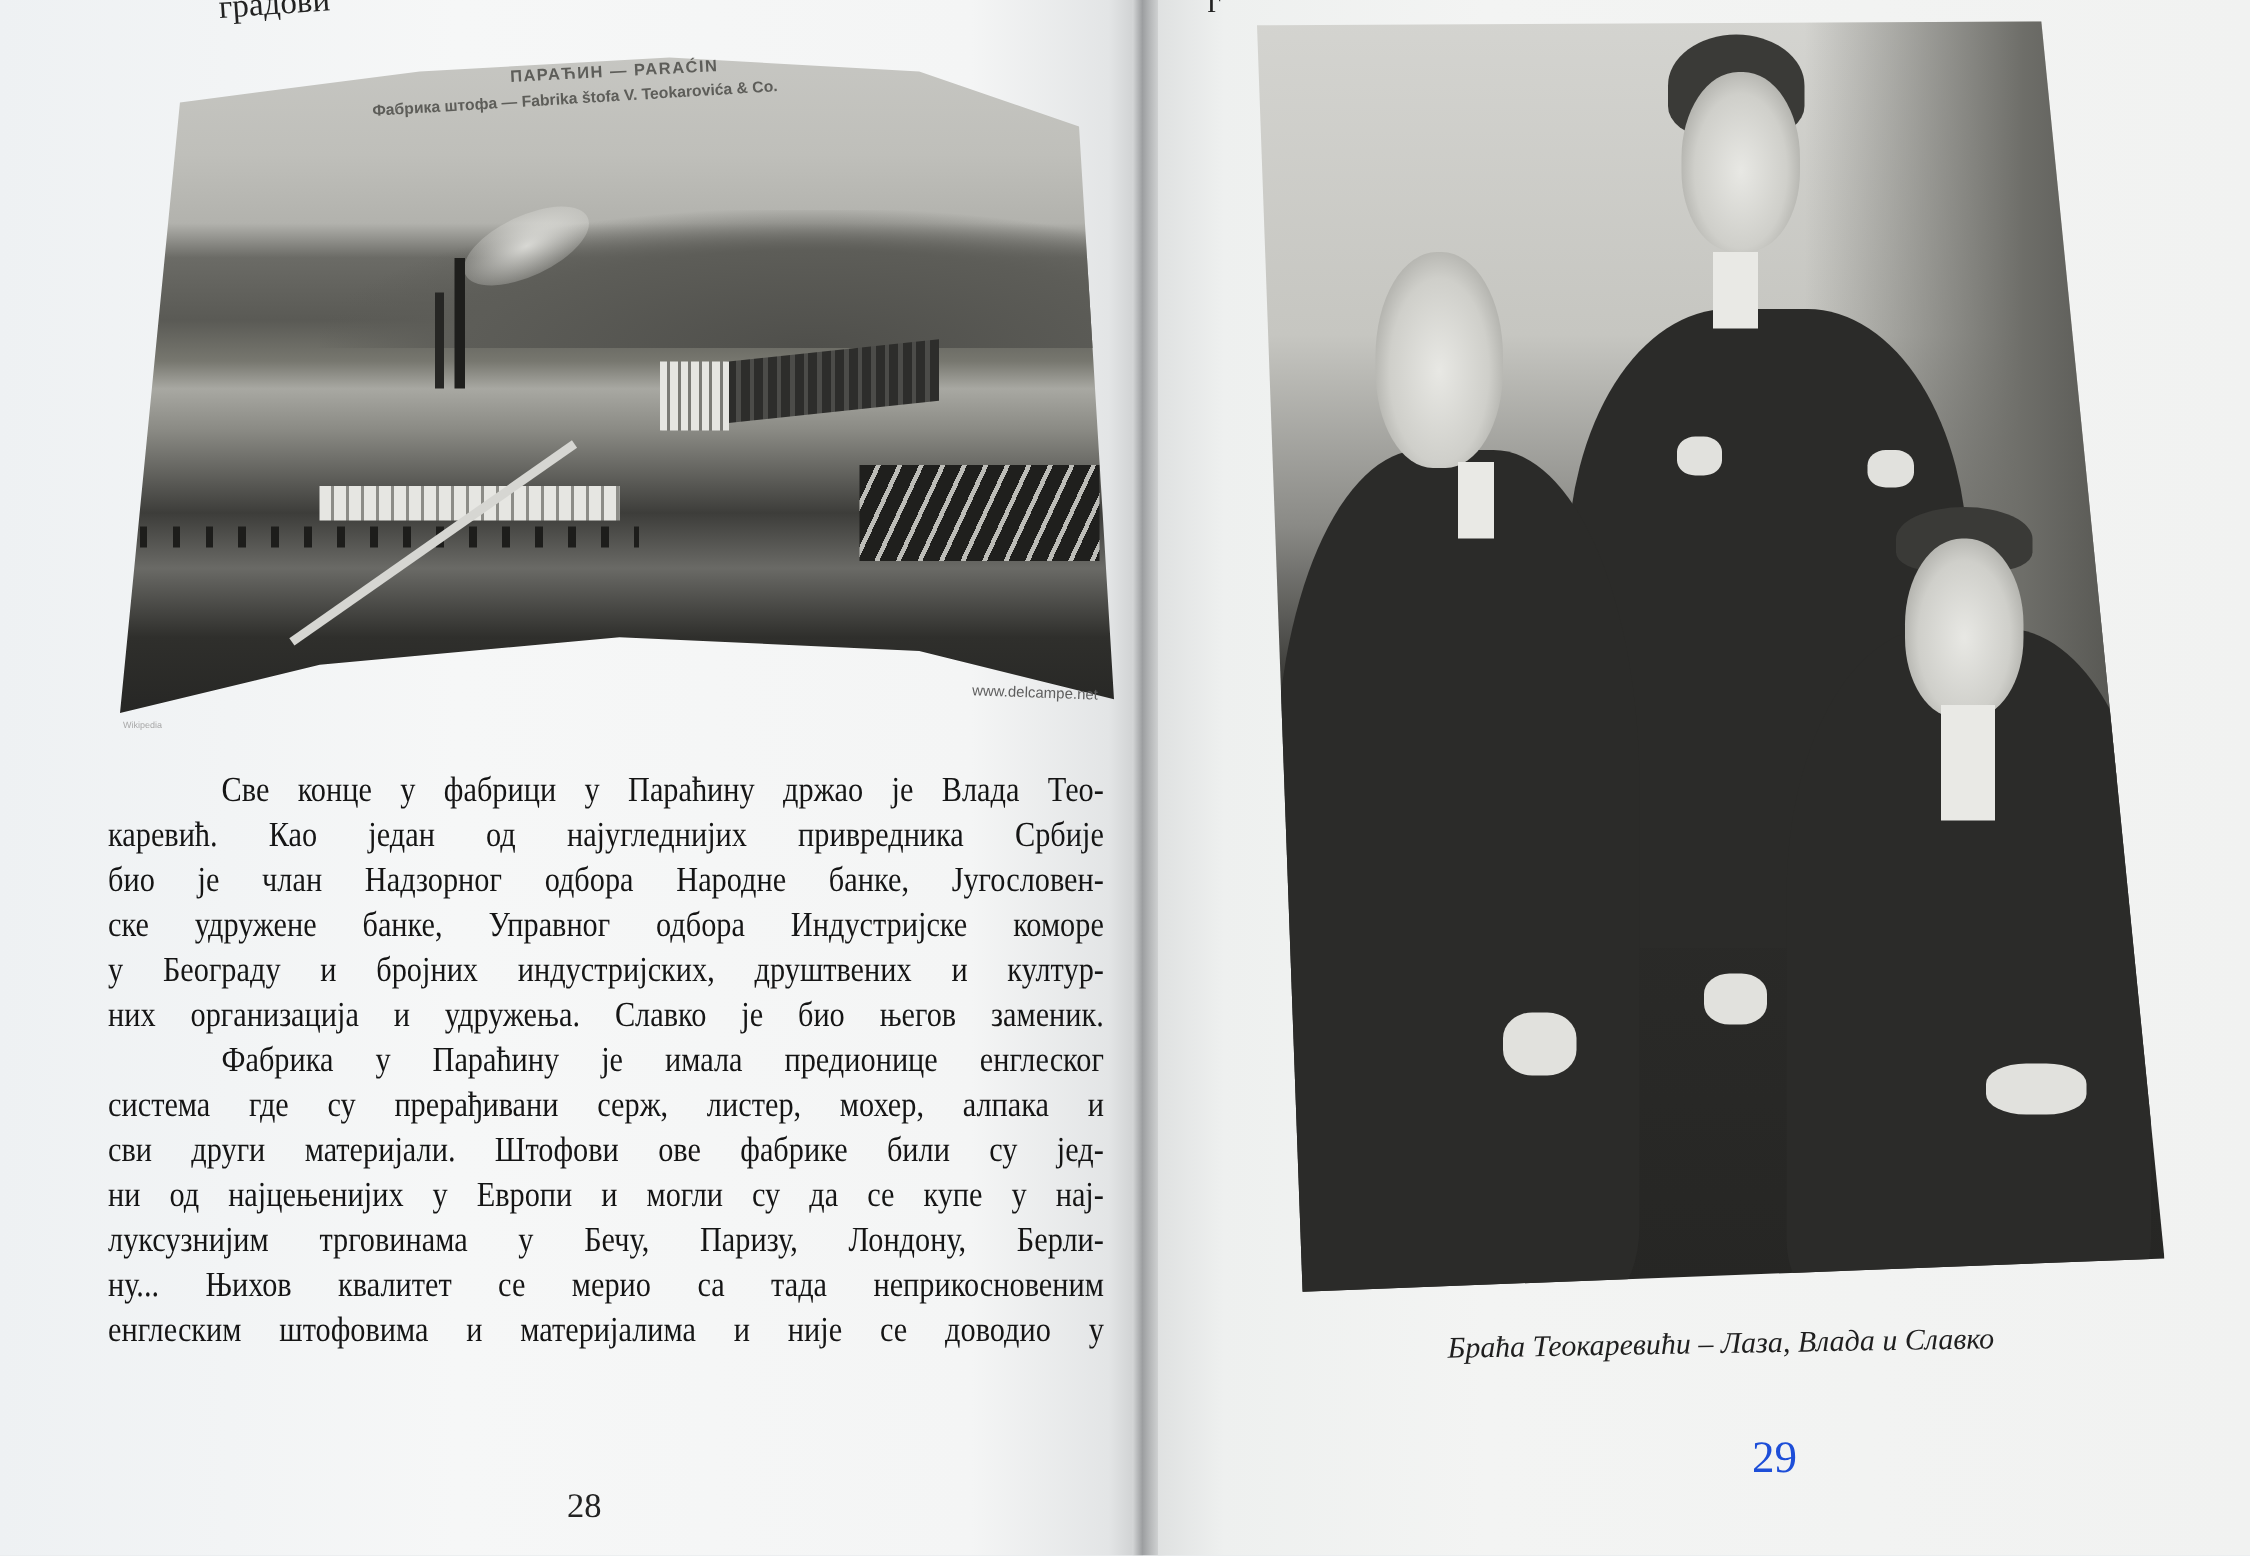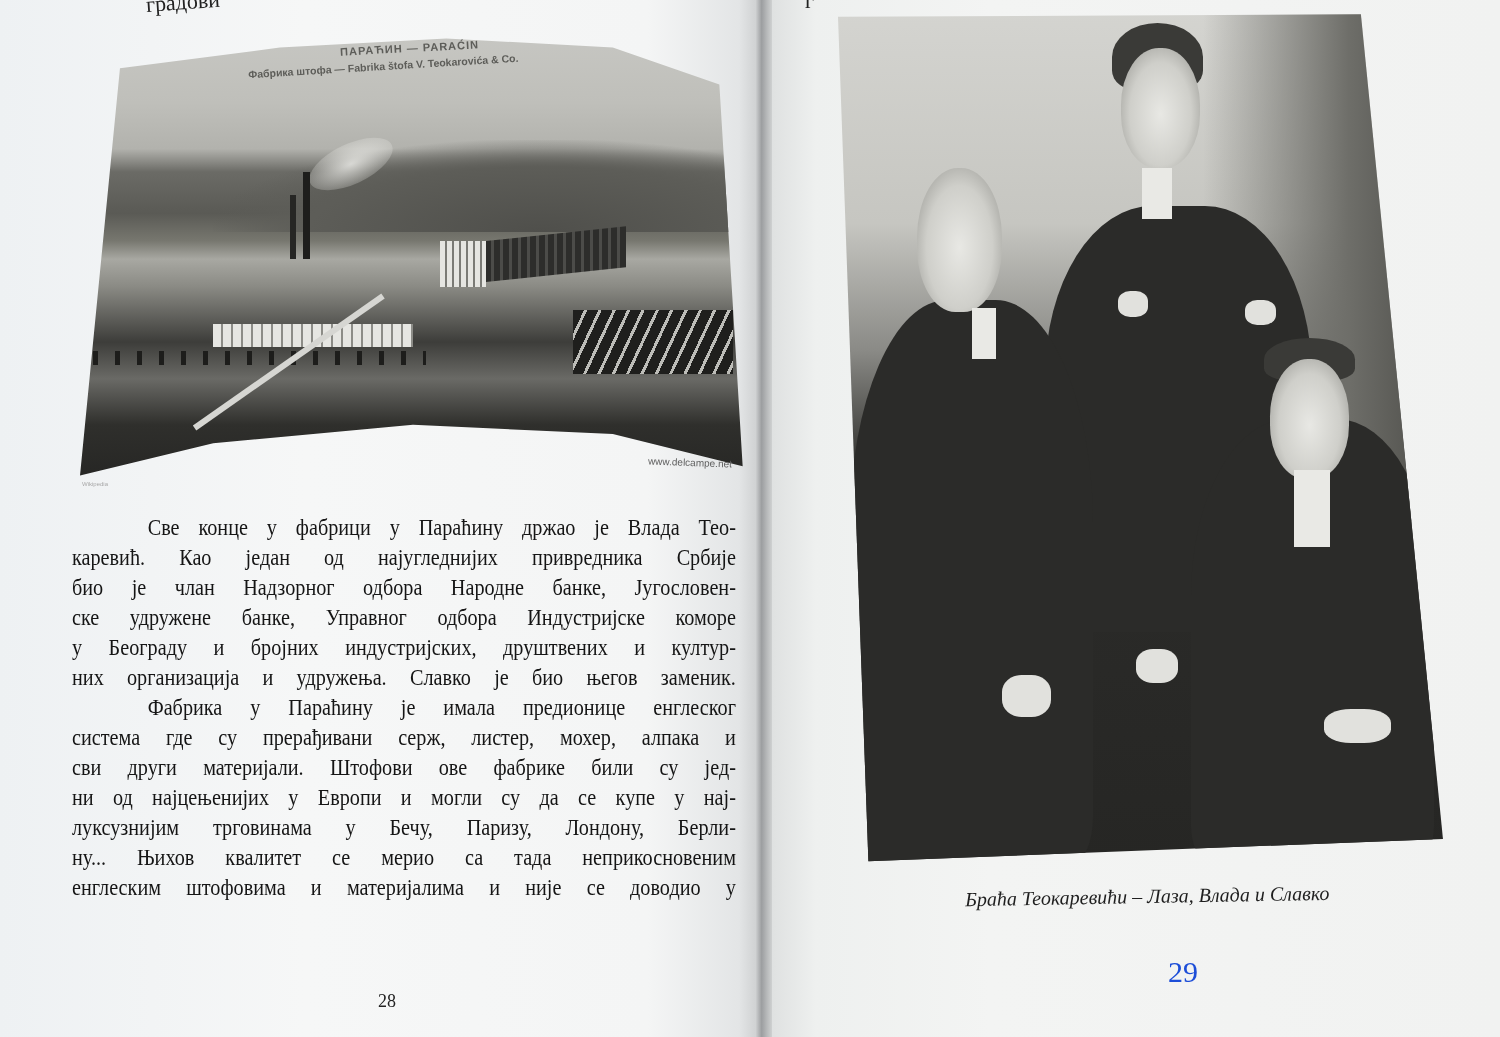--- a/index.html
+++ b/index.html
@@ -94,21 +94,21 @@
     }
     
     .body-text {
       position: absolute; left: 72px; top: 512px; width: 660px;
       font-size: 23.5px; line-height: 30px; color: #151515;
       transform: scaleX(0.86); transform-origin: left top;
     }
     .body-text .line { display: block; white-space: nowrap; text-align: justify; text-align-last: justify; width: 772px; }
     .body-text .indent { padding-left: 88px; width: 684px; }
     .page-num-left {
-      position: absolute; left: 378px; top: 991px; font-size: 18px; color: #222;
+      position: absolute; left: 378px; top: 991px; font-size: 23px; color: #222;
     }
     
     .portrait {
       position: absolute; left: 838px; top: 10px; width: 608px; height: 852px;
       clip-path: polygon(0% 0.8%, 86% 0.5%, 99.5% 97.3%, 5% 99.9%);
       background:
         linear-gradient(180deg, #d4d4d0 0%, #c6c6c1 25%, #8a8a86 40%, #3a3a37 52%, #2a2a28 70%, #262624 100%);
     }
     .portrait .bg-dark {
       position: absolute; right: 0; top: 0; width: 40%; height: 60%;

